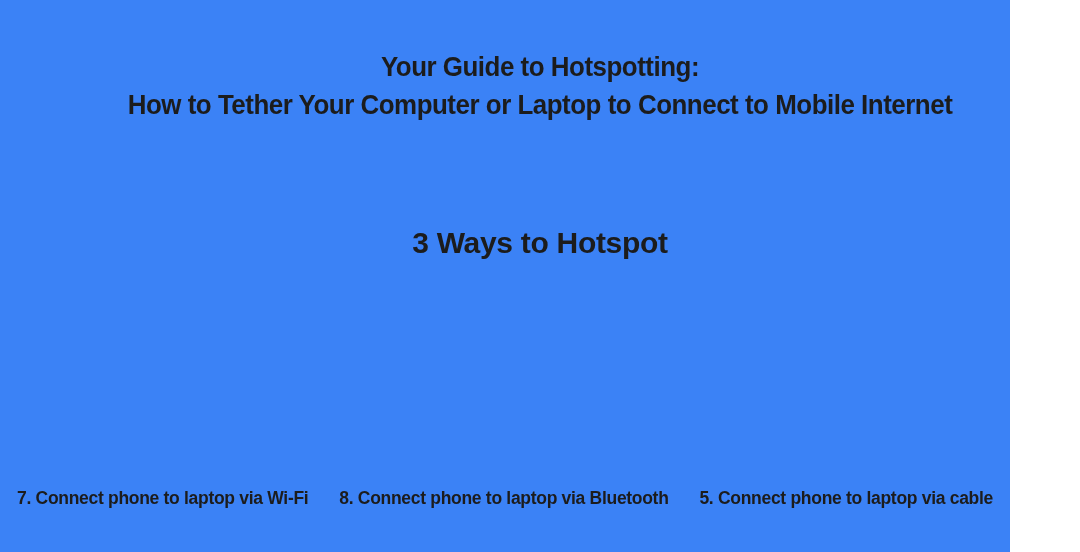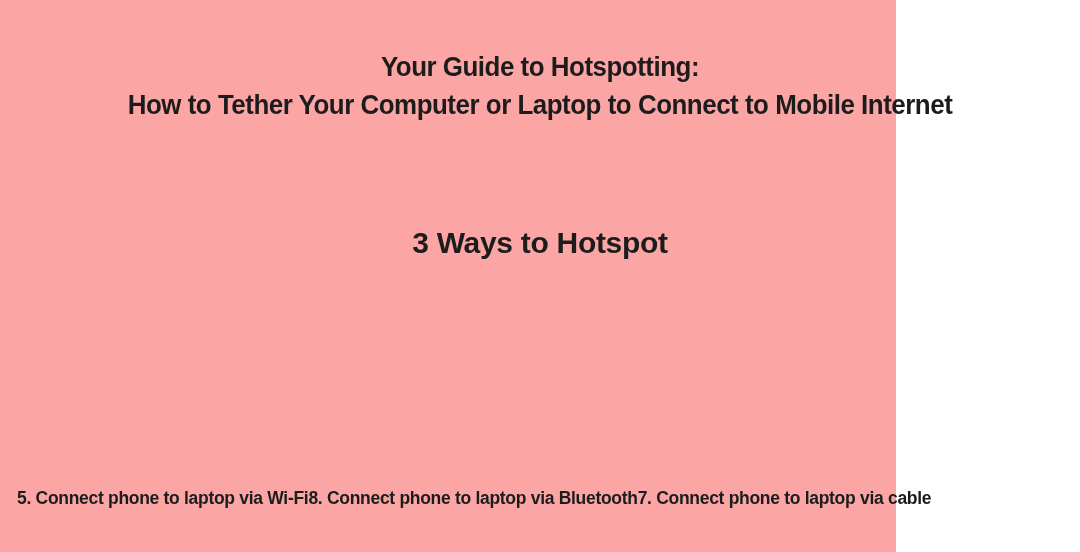--- a/index.html
+++ b/index.html
@@ -9,23 +9,24 @@
   }
   body {
     width: 1080px;
     height: 552px;
     overflow: hidden;
     font-family: "Liberation Sans", sans-serif;
     color: #1c1c1c;
   }
   .page {
     position: relative;
-    width: 896px;
+    width: 990px;
     height: 552px;
-    background: #fca5a5;
+    background: #3b82f6;
+    padding-left: 20px;
   }
   .doc-title {
     position: absolute;
     top: 48px;
     left: 0;
     width: 1080px;
     margin: 0;
     text-align: center;
     font-size: 27px;
     font-weight: 700;
@@ -71,18 +72,18 @@
 <div class="page">
 
   <h1 class="doc-title">
     <span class="title-line">Your Guide to Hotspotting:</span>
     <span class="title-line">How to Tether Your Computer or Laptop to Connect to Mobile Internet</span>
   </h1>
 
   <h2 class="section-heading">3 Ways to Hotspot</h2>
 
   <div class="steps-row">
-    <div class="step-caption">5. Connect phone to laptop via Wi-Fi</div>
+    <div class="step-caption">7. Connect phone to laptop via Wi-Fi</div>
     <div class="step-caption">8. Connect phone to laptop via Bluetooth</div>
-    <div class="step-caption">7. Connect phone to laptop via cable</div>
+    <div class="step-caption">5. Connect phone to laptop via cable</div>
   </div>
 
 </div>
 
 </body></html>

